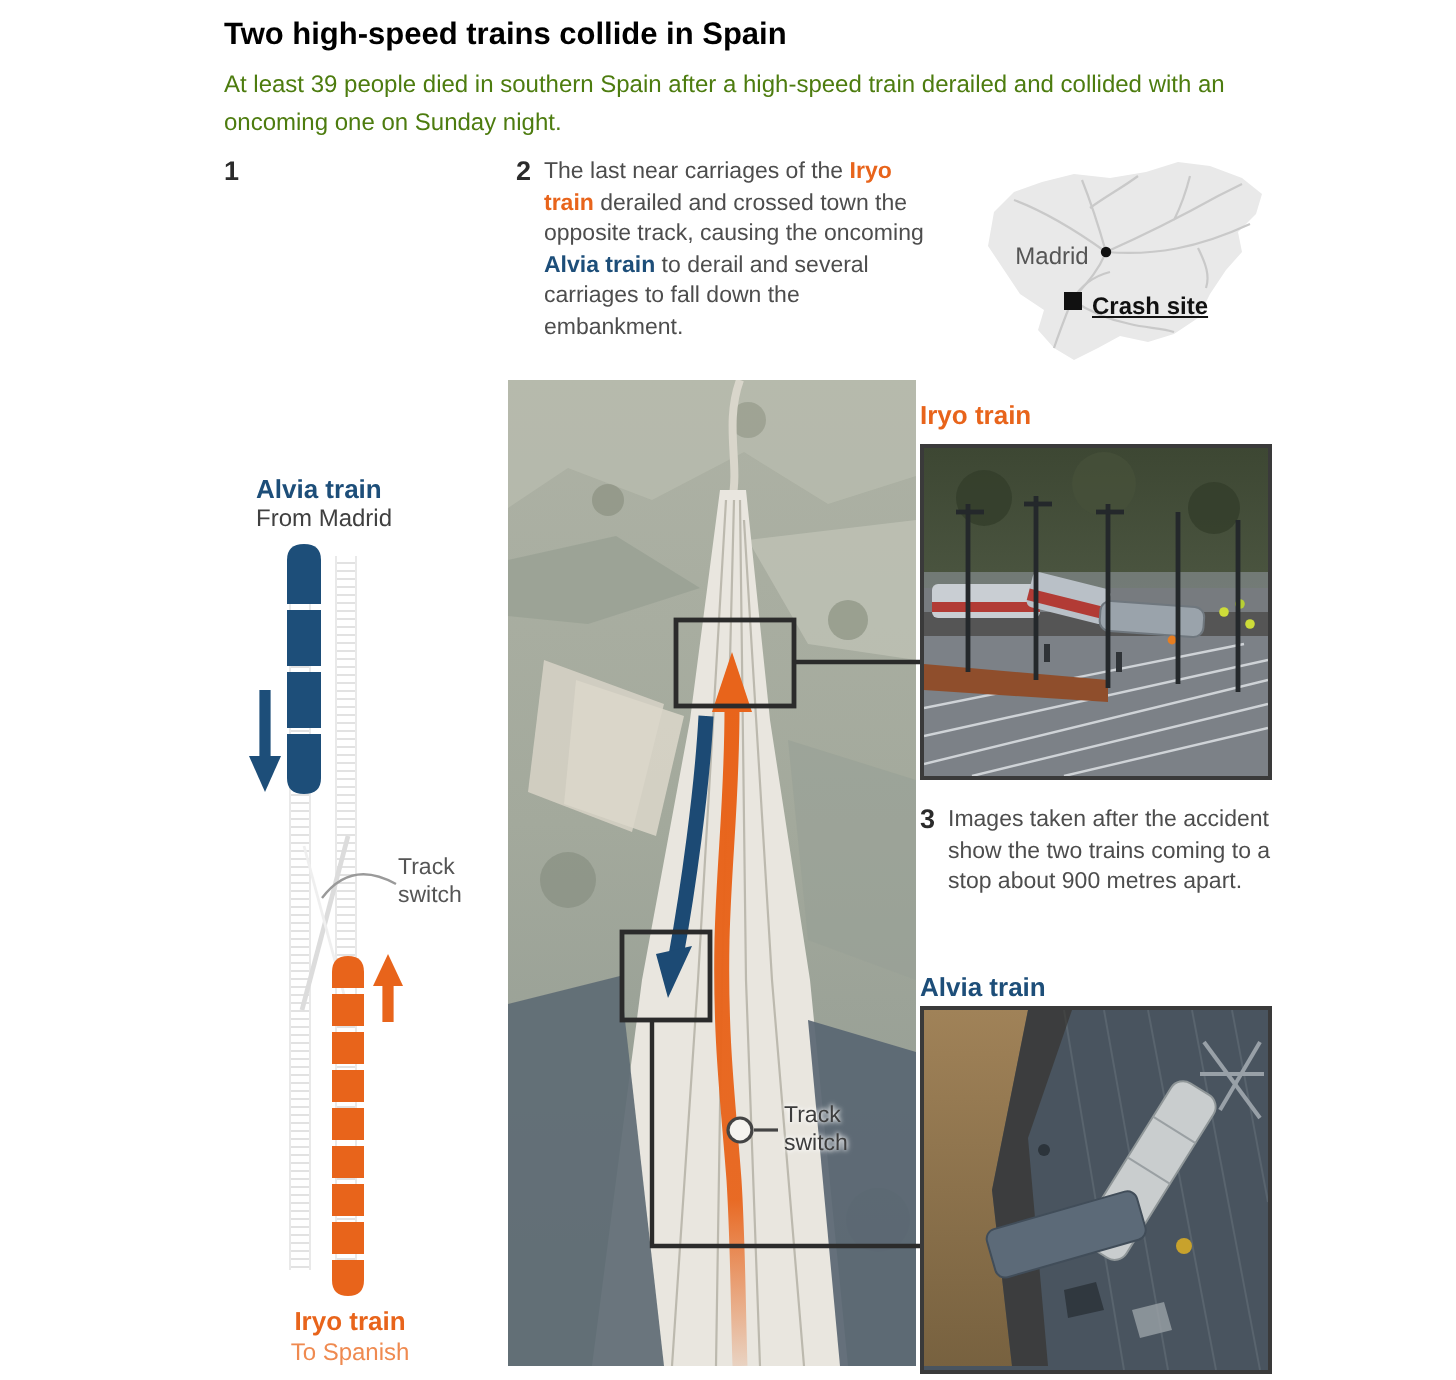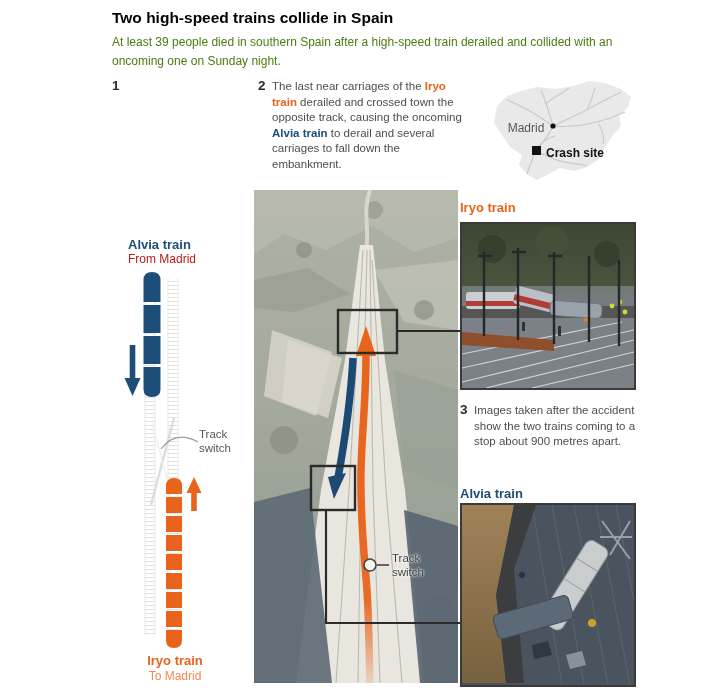--- a/index.html
+++ b/index.html
@@ -16,25 +16,25 @@
   .step{font-size:11.5px;line-height:15.5px;color:#4d4d4d;padding-left:14px;}
   .step .num{position:absolute;left:0;top:-1px;font-size:13.5px;font-weight:bold;color:#2b2b2b;}
   .step1{left:112px;top:79px;width:126px;}
   .step2{left:258px;top:79px;width:192px;}
   .step3{left:460px;top:403px;width:166px;}
   .hl-orange{color:#e8641b;font-weight:bold;}
   .hl-navy{color:#1d4e79;font-weight:bold;}
   
   .map-svg{left:487px;top:74px;}
   .map-city{left:504px;top:121px;width:44px;text-align:center;font-size:12px;color:#555;}
-  .map-crash{left:546px;top:146px;font-size:12px;font-weight:bold;color:#111;}
+  .map-crash{left:546px;top:146px;font-size:12px;font-weight:bold;color:#111;text-decoration:underline;}
   
   .diag-svg{left:110px;top:233px;}
   .alvia-label{left:128px;top:237px;font-size:13px;font-weight:bold;color:#1d4e79;}
-  .alvia-sub{left:128px;top:252px;font-size:12px;color:#b91c1c;}
+  .alvia-sub{left:128px;top:252px;font-size:12px;color:#404040;}
   .iryo-label{left:130px;top:653px;width:90px;text-align:center;font-size:13px;font-weight:bold;color:#e8641b;}
   .iryo-sub{left:130px;top:669px;width:90px;text-align:center;font-size:12px;color:#ef8a50;}
   .switch-label-diag{left:199px;top:427px;width:50px;font-size:11.5px;line-height:14px;color:#555;}
   
   .aerial{left:254px;top:190px;width:204px;height:493px;}
   .switch-label-photo{left:392px;top:551px;width:50px;font-size:11.5px;line-height:14px;color:#3d3d3d;
       text-shadow:0 0 3px #ffffff,0 0 2px #ffffff;}
   
   .photo{border:2px solid #3a3a3a;background:#555;}
   .iryo-photo{left:460px;top:222px;width:172px;height:164px;}
@@ -124,21 +124,21 @@
     <path d="M56,397 L56,407 Q56,415 64,415 Q72,415 72,407 L72,397 Z"></path>
   </g>
   <g fill="#e8641b">
     <polygon points="76.5,260 91.5,260 84,244"></polygon>
     <rect x="81.2" y="260" width="5.6" height="18"></rect>
   </g>
 </svg>
 
 <div class="abs switch-label-diag">Track switch</div>
 <div class="abs iryo-label">Iryo train</div>
-<div class="abs iryo-sub">To Madrid</div>
+<div class="abs iryo-sub">To Spanish</div>
 
 <svg class="abs aerial" width="204" height="493" viewBox="0 0 204 493">
   <defs>
     <linearGradient id="orangeFade" x1="0" y1="160" x2="0" y2="493" gradientUnits="userSpaceOnUse">
       <stop offset="0" stop-color="#e8641b" stop-opacity="1"></stop>
       <stop offset="0.75" stop-color="#e8641b" stop-opacity="0.95"></stop>
       <stop offset="1" stop-color="#e8641b" stop-opacity="0.15"></stop>
     </linearGradient>
     <linearGradient id="hillGrad" x1="0" y1="0" x2="0" y2="493" gradientUnits="userSpaceOnUse">
       <stop offset="0" stop-color="#aeb2a5"></stop>

